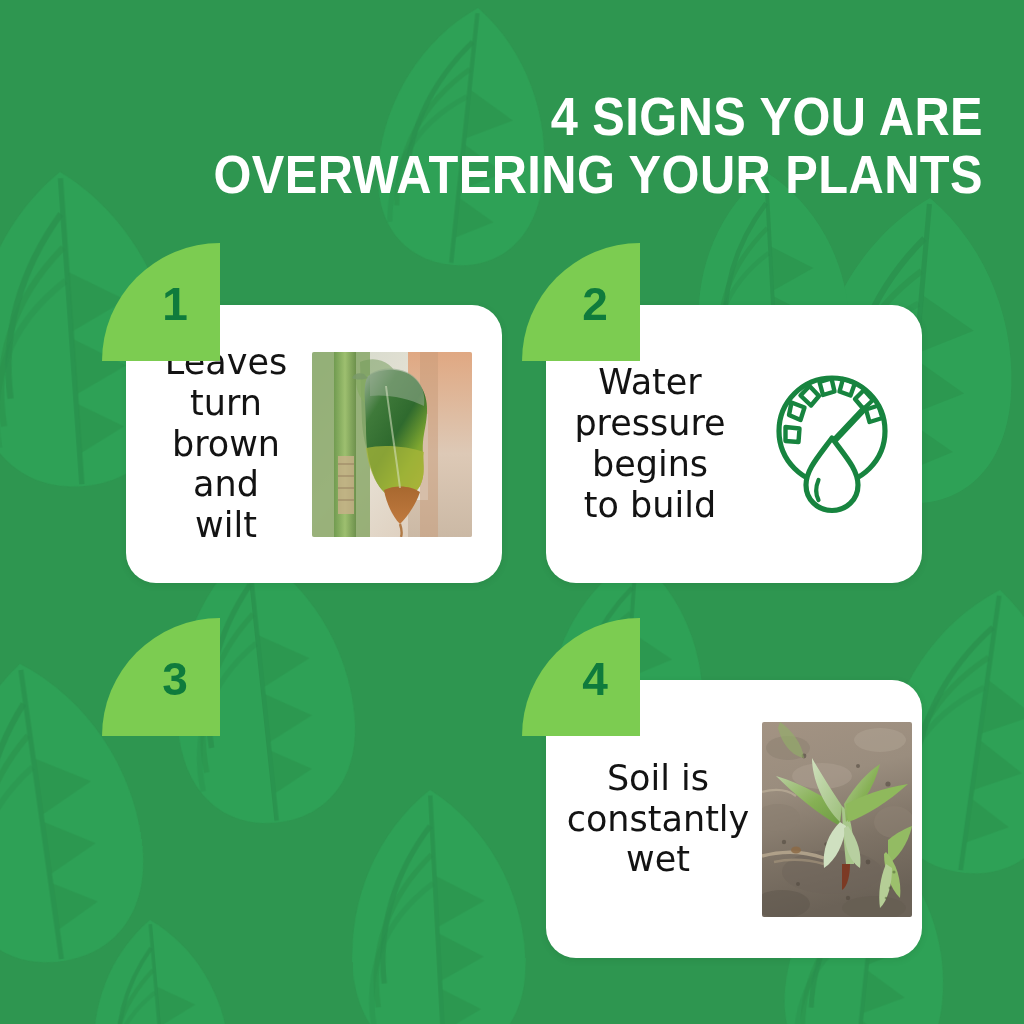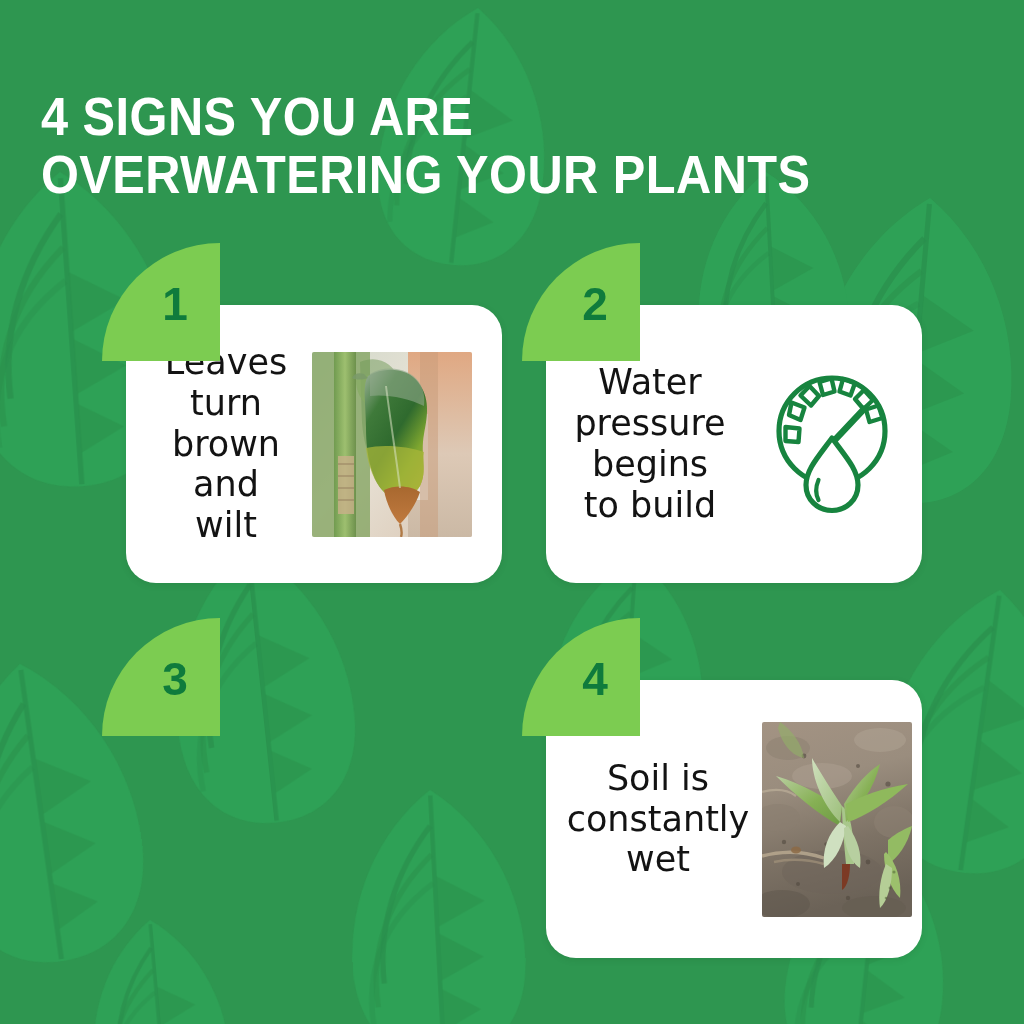--- a/index.html
+++ b/index.html
@@ -25,21 +25,21 @@
     height: 1024px;
     pointer-events: none;
   }
 
   
   .title-wrap {
     position: absolute;
     top: 88px;
     left: 0;
     width: 1024px;
-    text-align: left;
+    text-align: right;
     z-index: 5;
   }
   .title-line {
     display: block;
     color: #ffffff;
     font-family: "Liberation Sans Narrow", "Liberation Sans", "DejaVu Sans Condensed", sans-serif;
     font-weight: 700;
     font-size: 53px;
     letter-spacing: 0.5px;
     line-height: 58px;

